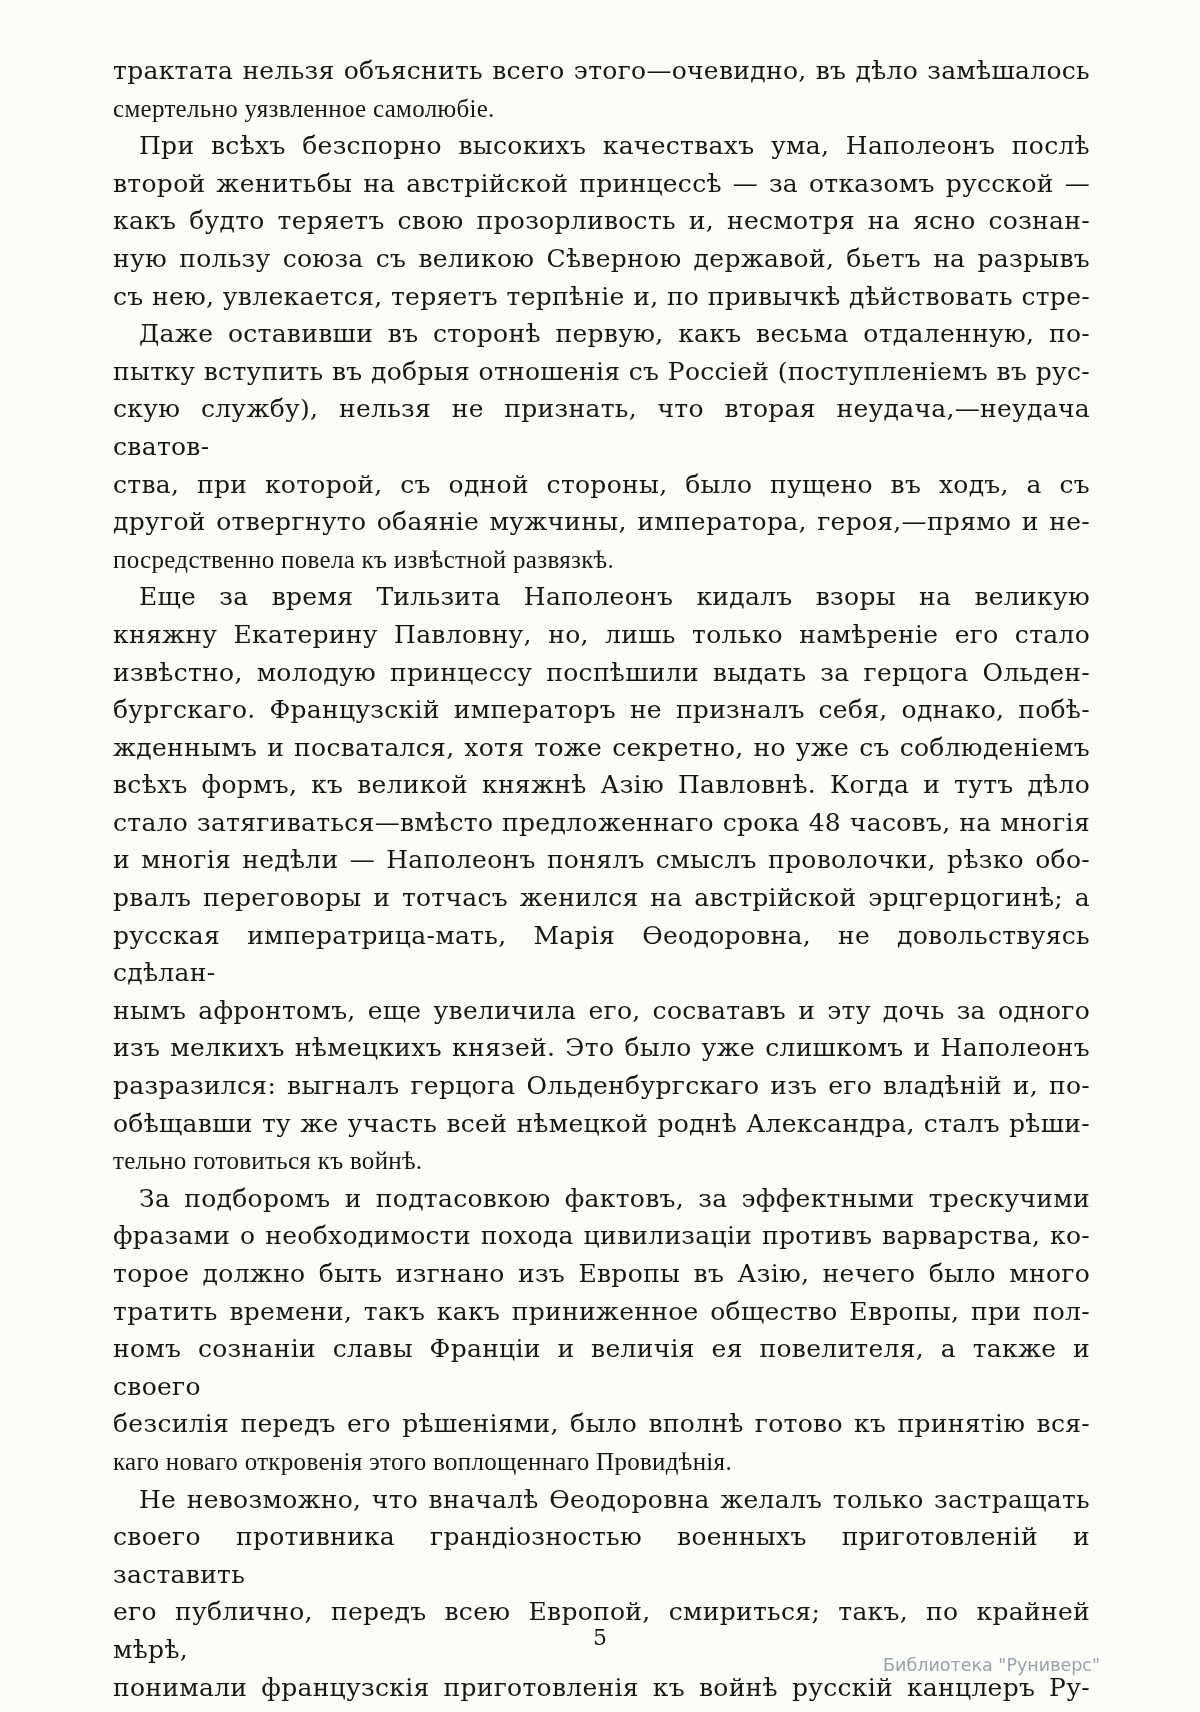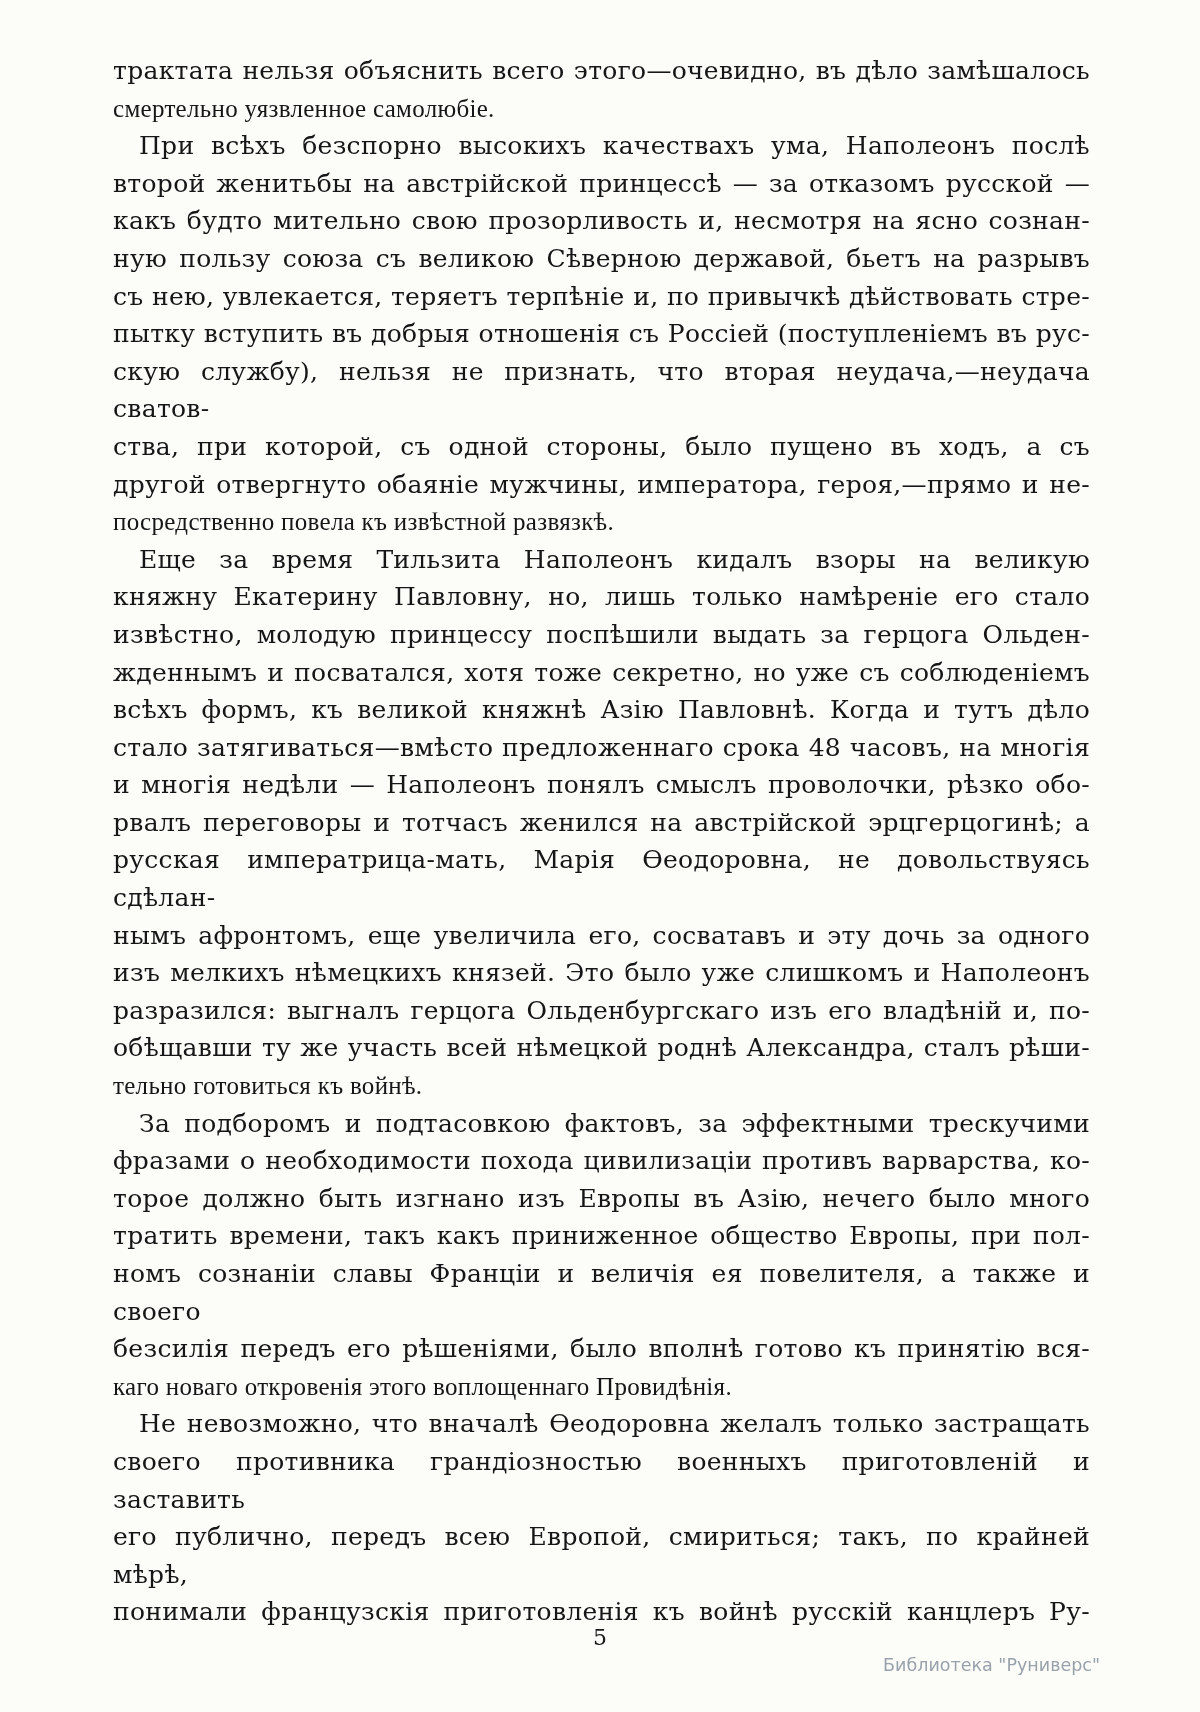--- a/index.html
+++ b/index.html
@@ -67,35 +67,37 @@
 
 <div class="page">
   <main class="text-block">
       <div class="paragraph">
         <div class="line">трактата нельзя объяснить всего этого—очевидно, въ дѣло замѣшалось</div>
         <div class="line end">смертельно уязвленное самолюбіе.</div>
       </div>
       <div class="paragraph">
         <div class="line indent">При всѣхъ безспорно высокихъ качествахъ ума, Наполеонъ послѣ</div>
         <div class="line">второй женитьбы на австрійской принцессѣ — за отказомъ русской —</div>
-        <div class="line">какъ будто мительно свою прозорливость и, несмотря на ясно сознан-</div>
+        <div class="line">какъ будто теряетъ свою прозорливость и, несмотря на ясно сознан-</div>
         <div class="line">ную пользу союза съ великою Сѣверною державой, бьетъ на разрывъ</div>
         <div class="line">съ нею, увлекается, теряетъ терпѣніе и, по привычкѣ дѣйствовать стре-</div>
       </div>
       <div class="paragraph">
+        <div class="line indent">Даже оставивши въ сторонѣ первую, какъ весьма отдаленную, по-</div>
         <div class="line">пытку вступить въ добрыя отношенія съ Россіей (поступленіемъ въ рус-</div>
         <div class="line">скую службу), нельзя не признать, что вторая неудача,—неудача сватов-</div>
         <div class="line">ства, при которой, съ одной стороны, было пущено въ ходъ, а съ</div>
         <div class="line">другой отвергнуто обаяніе мужчины, императора, героя,—прямо и не-</div>
         <div class="line end">посредственно повела къ извѣстной развязкѣ.</div>
       </div>
       <div class="paragraph">
         <div class="line indent">Еще за время Тильзита Наполеонъ кидалъ взоры на великую</div>
         <div class="line">княжну Екатерину Павловну, но, лишь только намѣреніе его стало</div>
         <div class="line">извѣстно, молодую принцессу поспѣшили выдать за герцога Ольден-</div>
+        <div class="line">бургскаго. Французскій императоръ не призналъ себя, однако, побѣ-</div>
         <div class="line">жденнымъ и посватался, хотя тоже секретно, но уже съ соблюденіемъ</div>
         <div class="line">всѣхъ формъ, къ великой княжнѣ Азію Павловнѣ. Когда и тутъ дѣло</div>
         <div class="line">стало затягиваться—вмѣсто предложеннаго срока 48 часовъ, на многія</div>
         <div class="line">и многія недѣли — Наполеонъ понялъ смыслъ проволочки, рѣзко обо-</div>
         <div class="line">рвалъ переговоры и тотчасъ женился на австрійской эрцгерцогинѣ; а</div>
         <div class="line">русская императрица-мать, Марія Ѳеодоровна, не довольствуясь сдѣлан-</div>
         <div class="line">нымъ афронтомъ, еще увеличила его, сосватавъ и эту дочь за одного</div>
         <div class="line">изъ мелкихъ нѣмецкихъ князей. Это было уже слишкомъ и Наполеонъ</div>
         <div class="line">разразился: выгналъ герцога Ольденбургскаго изъ его владѣній и, по-</div>
         <div class="line">обѣщавши ту же участь всей нѣмецкой роднѣ Александра, сталъ рѣши-</div>

